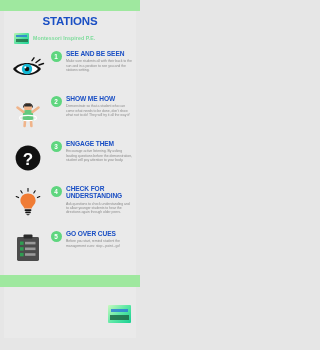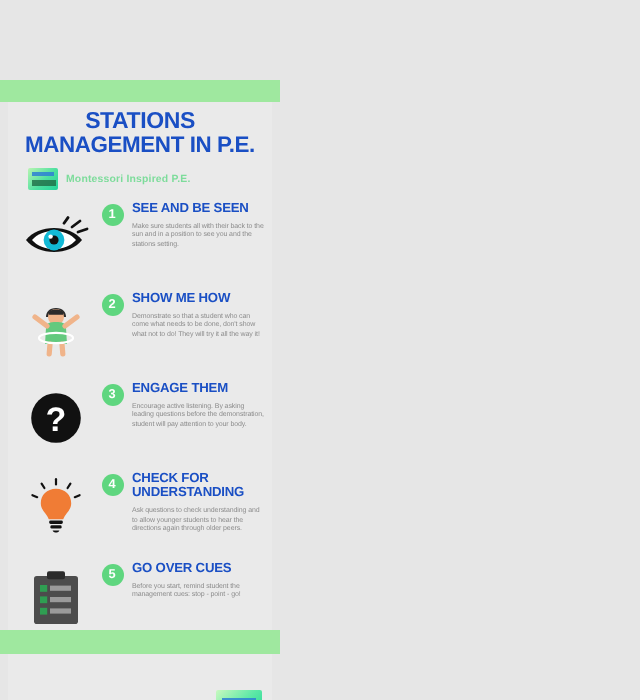--- a/index.html
+++ b/index.html
@@ -13,21 +13,20 @@
     background: #e6e6e6;
     font-family: "Liberation Sans", sans-serif;
     -webkit-font-smoothing: antialiased;
   }
   .poster {
     position: relative;
     width: 140px;
     height: 287px;
     background: #e6e6e6;
     box-sizing: border-box;
-    margin-top: 40px;
   }
   .banner {
     position: absolute;
     left: 0;
     width: 140px;
     background: #9fe89f;
   }
   .banner-top { top: 0; height: 11px; }
   .banner-bottom { bottom: 0; height: 12px; }
 
@@ -187,21 +186,20 @@
 
 <div class="poster">
 
   <div class="banner banner-top"></div>
 
   <div class="card">
 
     <div class="header">
       <div class="title">
         <span>STATIONS</span>
-        <span class="line2">MANAGEMENT IN P.E.</span>
       </div>
       <div class="subtitle-row">
         <span class="logo-badge">
           <span class="lb-top"></span>
           <span class="lb-bot"></span>
         </span>
         <span class="subtitle">Montessori Inspired P.E.</span>
       </div>
     </div>
 

